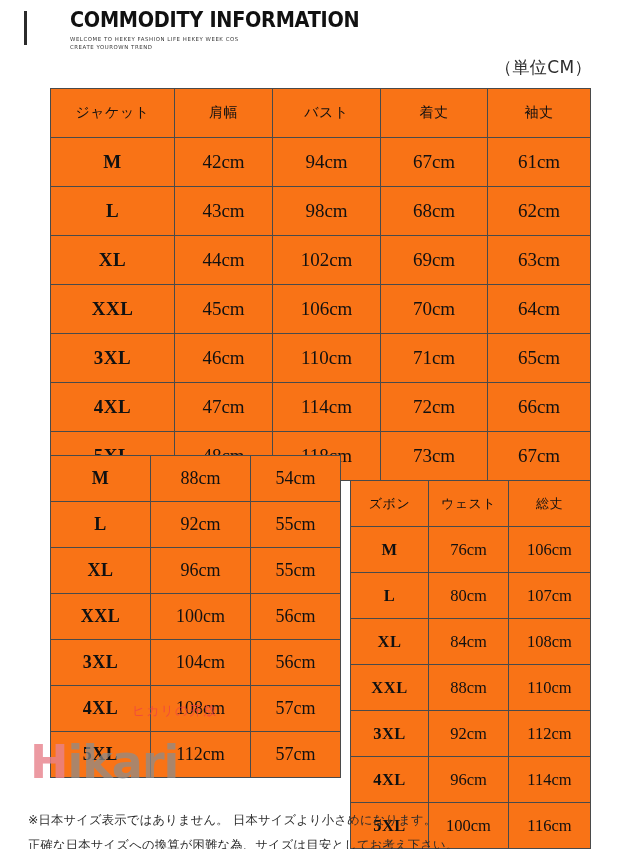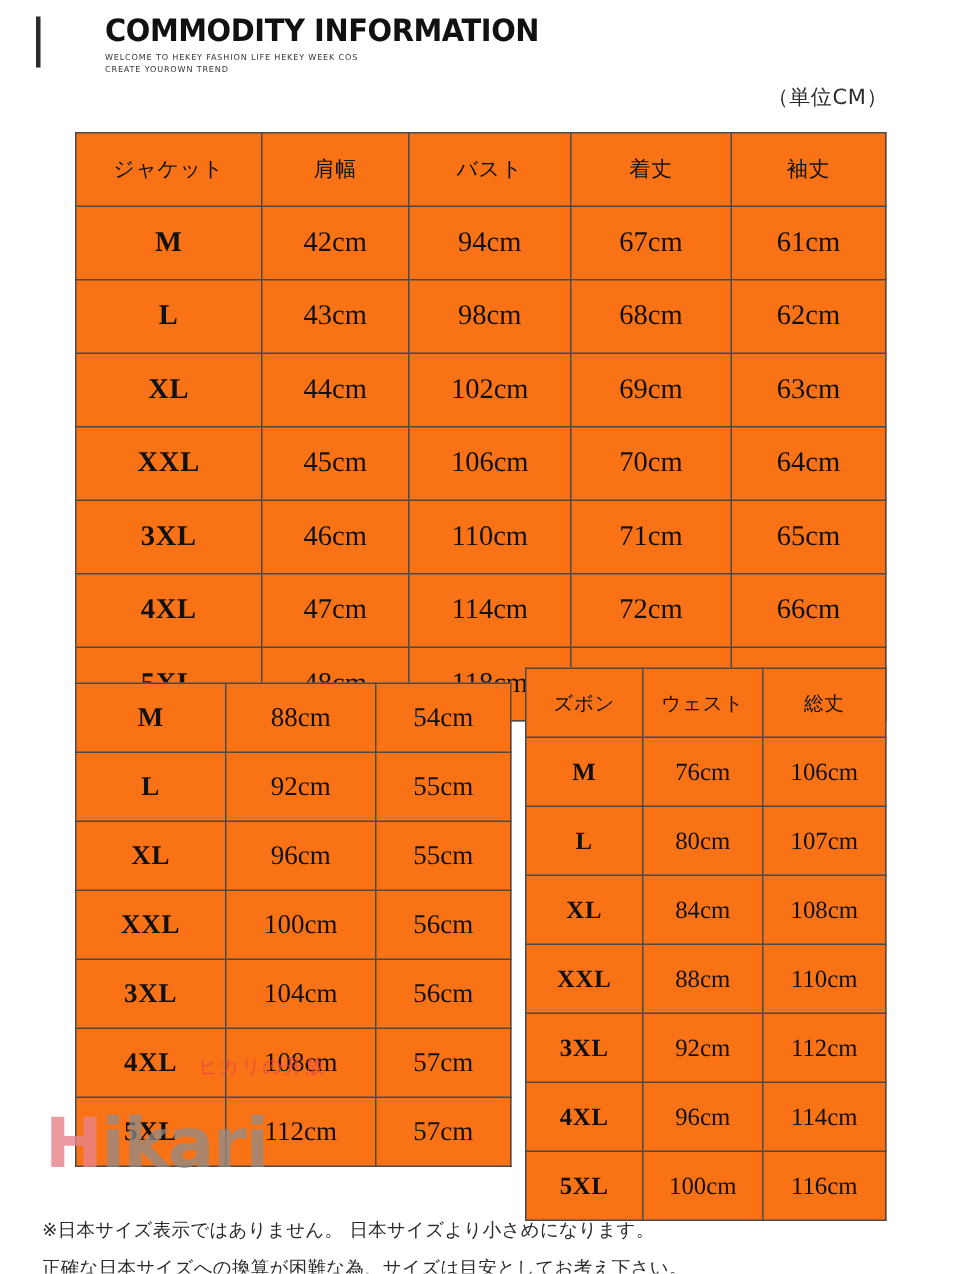--- a/index.html
+++ b/index.html
@@ -51,21 +51,21 @@
     line-height: 1.55;
     white-space: nowrap;
   }
 
   
   .unit-label {
     position: absolute;
     right: 48px;
     top: 56px;
     font-family: "DejaVu Sans", sans-serif;
-    font-size: 14px;
+    font-size: 17px;
     color: #2b2b2b;
     letter-spacing: 0.4px;
   }
 
   
   table.sz {
     border-collapse: collapse;
     table-layout: fixed;
     background: #f97316;
   }
@@ -120,21 +120,21 @@
   #vest-table col.c1 { width: 100px; }
   #vest-table col.c2 { width: 90px; }
   #vest-table td.val,
   #vest-table td.sizecell { font-size: 18px; }
   #vest-table td.hd { font-size: 13.5px; }
 
   
   #trousers-table {
     position: absolute;
     left: 350px;
-    top: 445px;
+    top: 480px;
     width: 240px;
     padding-left: 39px;
   }
   #trousers-table td { height: 43px; }
   #trousers-table col.c0 { width: 78px; }
   #trousers-table col.c1 { width: 80px; }
   #trousers-table col.c2 { width: 82px; }
   #trousers-table td.val,
   #trousers-table td.sizecell { font-size: 16.5px; }
   #trousers-table td.hd { font-size: 13px; }

